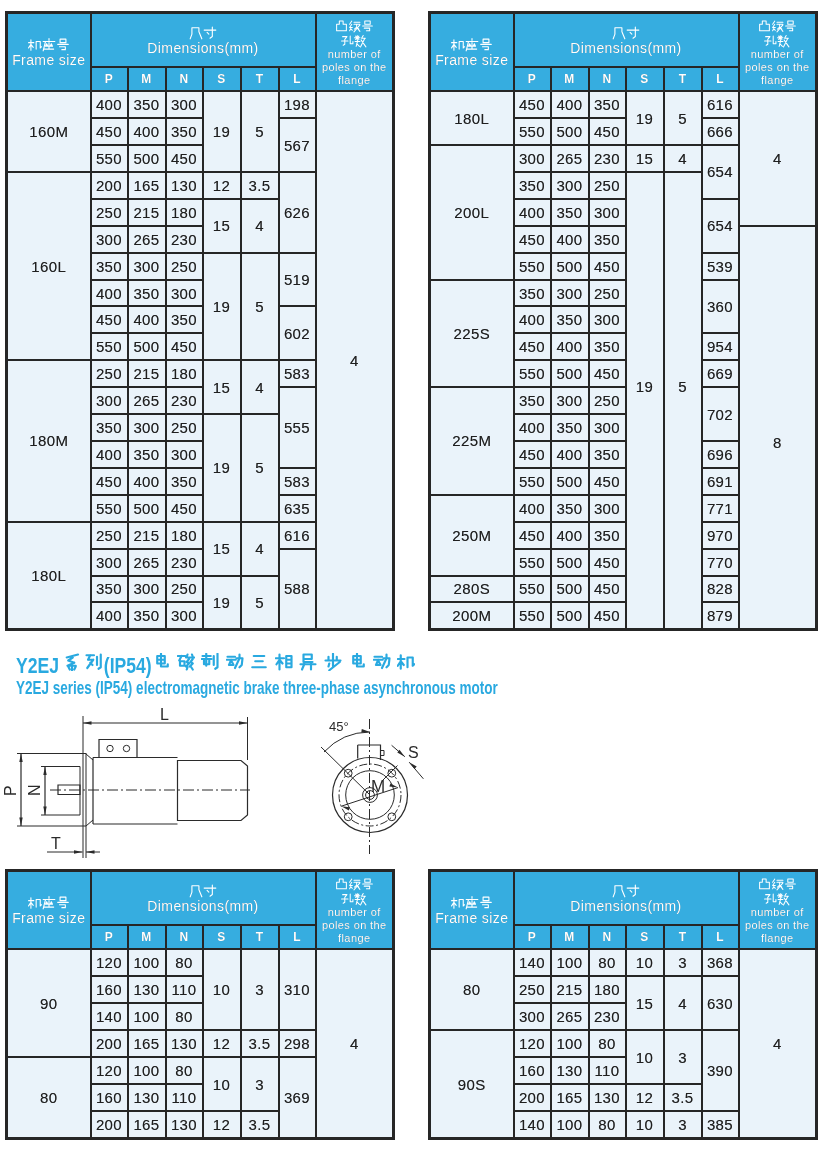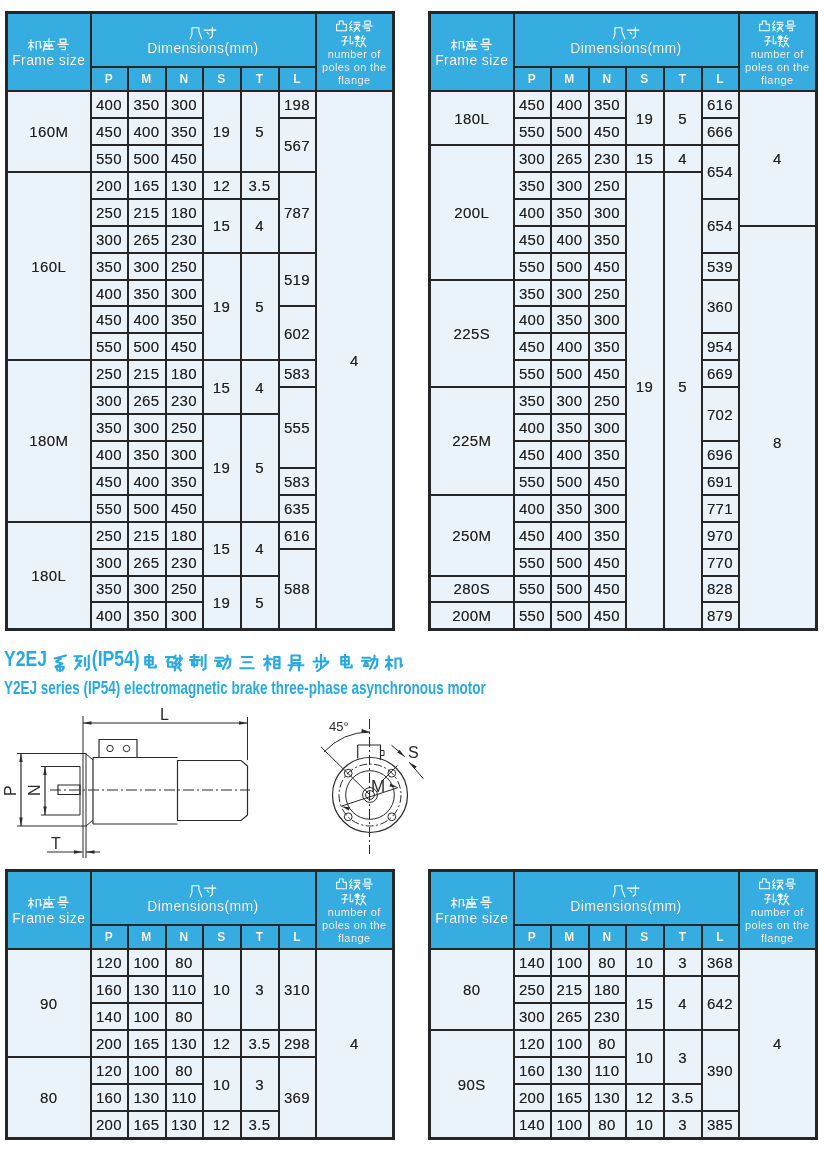--- a/index.html
+++ b/index.html
@@ -11,21 +11,21 @@
 .tb td.hd{background:#36ade0;color:#fff}
 .tb td.sh{font-size:12px;font-weight:bold}
 .hen{font-size:14px;line-height:17px;color:#fff}
 .hcn{line-height:15px}
 .hsm{font-size:11px;line-height:13px;color:#fff}
 .cg{stroke:#2d2d2d;vertical-align:middle}
 .tb td.up{padding-bottom:28px}
 .tb td.dn{padding-top:30px}
 .cg.w{stroke:#fff}
 .cg.t{stroke:#29a9e0}
-.title{position:absolute;left:4px;display:flex;align-items:flex-end}
+.title{position:absolute;left:16px;display:flex;align-items:flex-start}
 .t1{font-weight:bold;color:#29a9e0;font-size:22px;display:inline-block;
  transform:scaleX(0.8);transform-origin:0 60%;white-space:nowrap}
 .dr{position:absolute;left:0;top:700px}
 
 </style></head><body>
 <svg width="0" height="0" style="position:absolute">
     <defs>
       <path id="gji" d="M5 3V21M1 8H10M5 11 1 17M5 11 9 16M14 6V19M14 6H21V17M21 17 23 15" fill="none" stroke-linecap="round" stroke-linejoin="round"></path>
       <path id="gzuo" d="M12 1V4M2 6H22M6 6 2 22M8 10 6 14M8 10 10 14M16 10 14 14M16 10 18 14M12 8V18M6 14H18M4 19H20" fill="none" stroke-linecap="round" stroke-linejoin="round"></path>
       <path id="ghao" d="M7 2H17V8H7ZM3 11H21M6 15H16V20H10" fill="none" stroke-linecap="round" stroke-linejoin="round"></path>
@@ -124,21 +124,21 @@
         <td>500</td>
         <td>450</td>
       </tr>
       <tr style="height:26.85px">
         <td class="fm" rowspan="7">160L</td>
         <td>200</td>
         <td>165</td>
         <td>130</td>
         <td>12</td>
         <td>3.5</td>
-        <td rowspan="3">787</td>
+        <td rowspan="3">626</td>
       </tr>
       <tr style="height:26.85px">
         <td>250</td>
         <td>215</td>
         <td>180</td>
         <td rowspan="2">15</td>
         <td rowspan="2">4</td>
       </tr>
       <tr style="height:26.85px">
         <td>300</td>
@@ -715,21 +715,21 @@
         <td>3</td>
         <td>368</td>
         <td class="fm" rowspan="7">4</td>
       </tr>
       <tr style="height:26.86px">
         <td>250</td>
         <td>215</td>
         <td>180</td>
         <td rowspan="2">15</td>
         <td rowspan="2">4</td>
-        <td rowspan="2">642</td>
+        <td rowspan="2">630</td>
       </tr>
       <tr style="height:26.86px">
         <td>300</td>
         <td>265</td>
         <td>230</td>
       </tr>
       <tr style="height:26.86px">
         <td class="fm" rowspan="4">90S</td>
         <td>120</td>
         <td>100</td>

